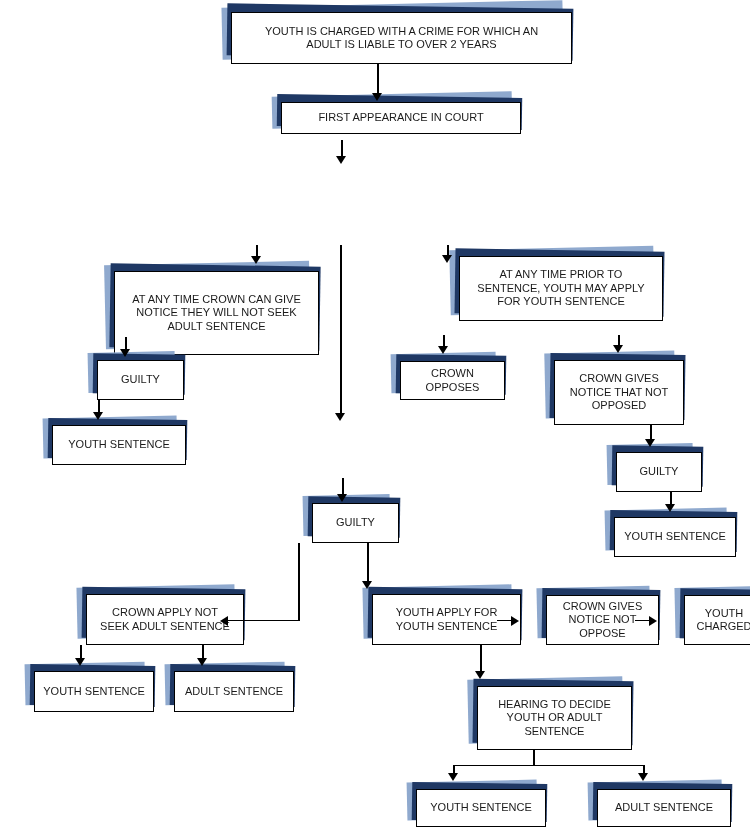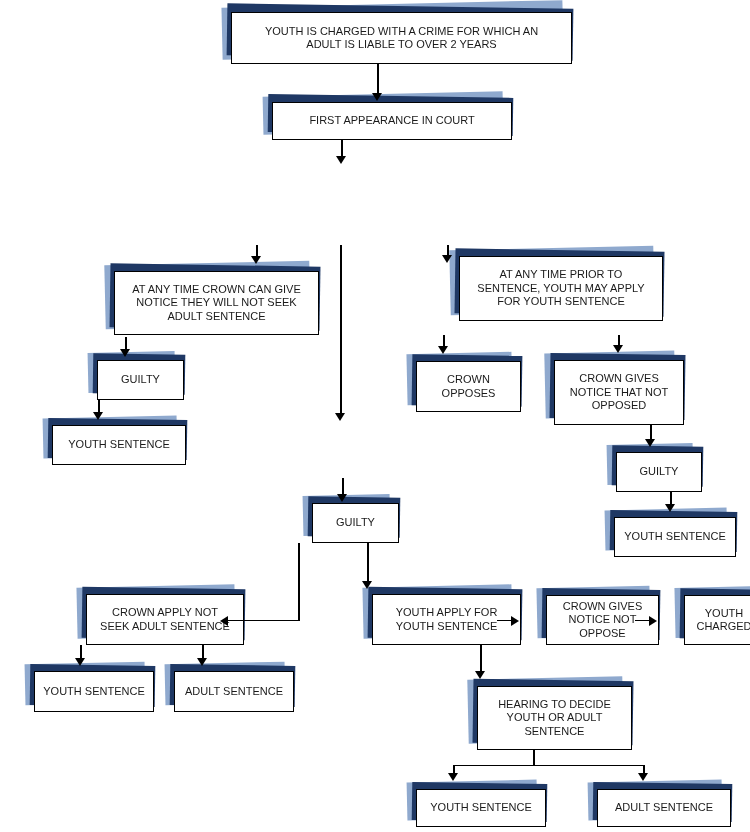--- a/index.html
+++ b/index.html
@@ -34,30 +34,30 @@
 
   <div class="node" style="left:207px;top:12px;width:341px;height:52px">
     <div class="s1"></div>
     <div class="s2"></div>
     <div class="face">
         <span>YOUTH IS CHARGED WITH A CRIME FOR WHICH AN
 ADULT IS LIABLE TO OVER 2 YEARS</span>
       </div>
   </div>
 
-  <div class="node" style="left:248px;top:102px;width:240px;height:38px">
+  <div class="node" style="left:257px;top:102px;width:240px;height:32px">
     <div class="s1"></div>
     <div class="s2"></div>
     <div class="face">
         <span>FIRST APPEARANCE IN COURT</span>
       </div>
   </div>
 
 
-  <div class="node" style="left:90px;top:271px;width:205px;height:64px">
+  <div class="node" style="left:90px;top:271px;width:205px;height:84px">
     <div class="s1"></div>
     <div class="s2"></div>
     <div class="face">
         <span>AT ANY TIME CROWN CAN GIVE
 NOTICE THEY WILL NOT SEEK
 ADULT SENTENCE</span>
       </div>
   </div>
 
   <div class="node" style="left:435px;top:256px;width:204px;height:65px">
@@ -79,21 +79,21 @@
   </div>
 
   <div class="node" style="left:28px;top:425px;width:134px;height:40px">
     <div class="s1"></div>
     <div class="s2"></div>
     <div class="face">
         <span>YOUTH SENTENCE</span>
       </div>
   </div>
 
-  <div class="node" style="left:392px;top:361px;width:105px;height:51px">
+  <div class="node" style="left:376px;top:361px;width:105px;height:39px">
     <div class="s1"></div>
     <div class="s2"></div>
     <div class="face">
         <span>CROWN
 OPPOSES</span>
       </div>
   </div>
 
   <div class="node" style="left:530px;top:360px;width:130px;height:65px">
     <div class="s1"></div>

